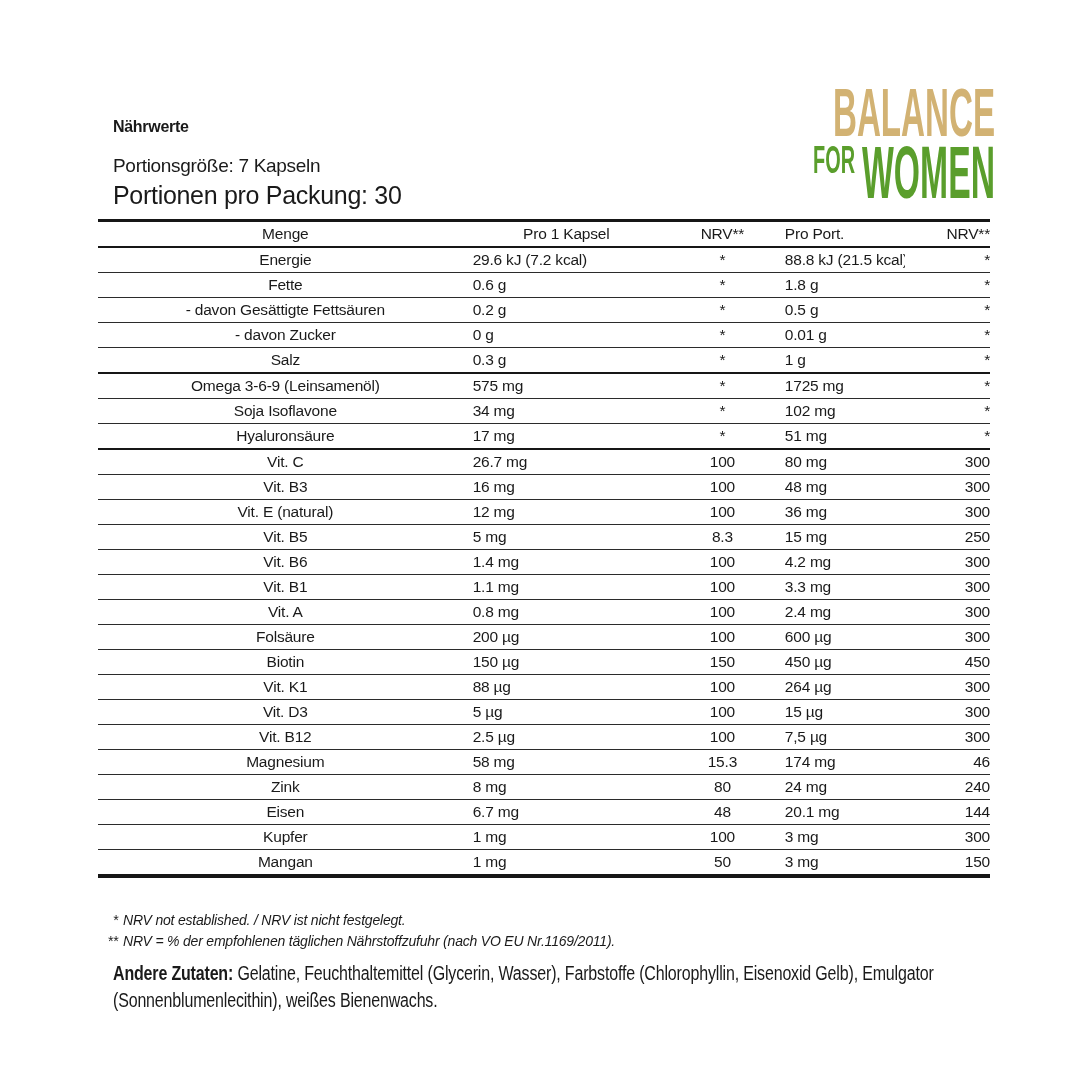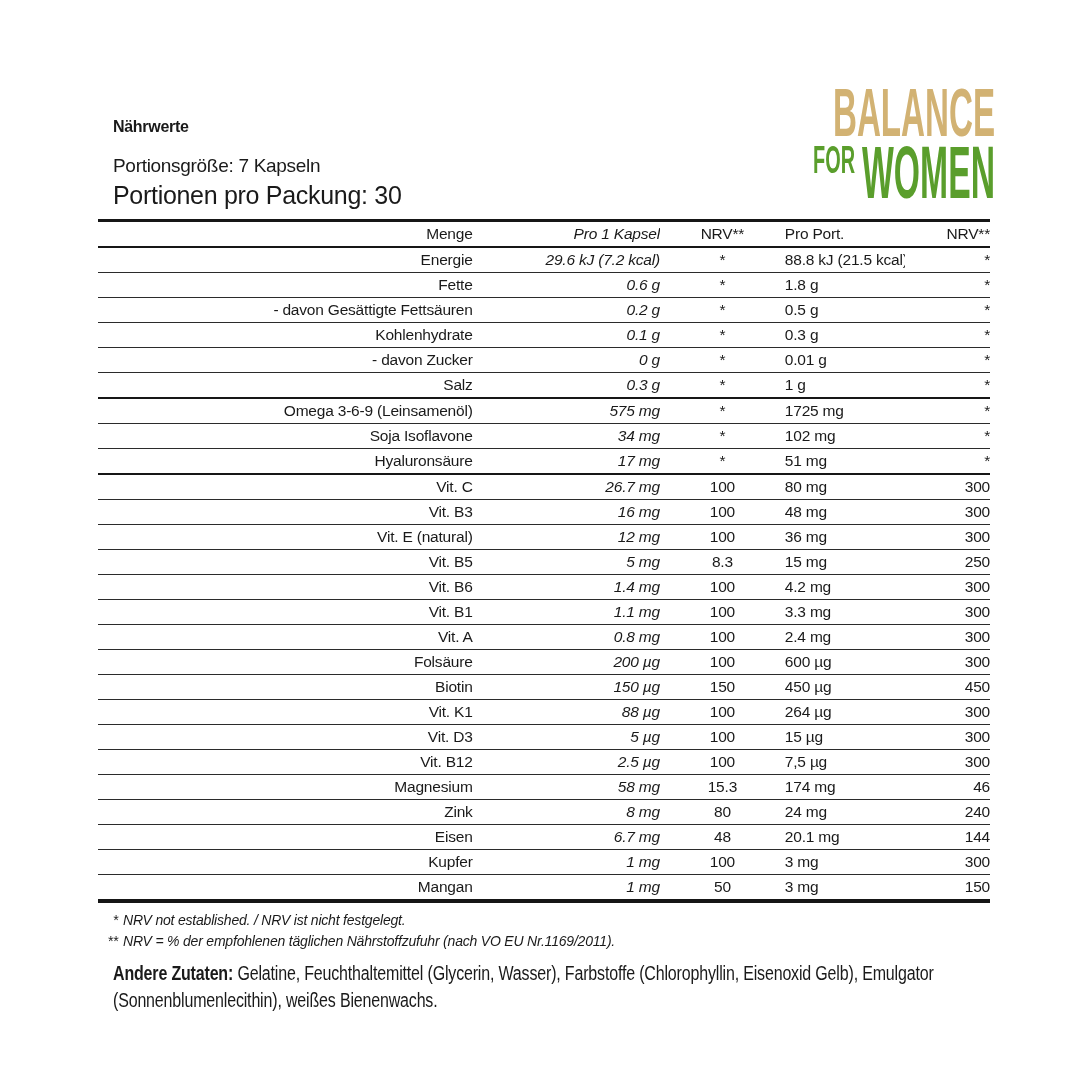--- a/index.html
+++ b/index.html
@@ -24,22 +24,22 @@
     border-top:3px solid #161616;border-bottom:4px solid #161616;
   }
   table.nut th, table.nut td{
     font-size:15.5px;font-weight:normal;letter-spacing:-0.2px;
     height:24px;line-height:24px;padding:0;white-space:nowrap;overflow:hidden;
   }
   table.nut thead th{border-bottom:2px solid #161616;height:23px;}
   table.nut tbody td{border-bottom:1px solid #2b2b2b;}
   table.nut tbody tr.group-end td{border-bottom:2px solid #161616;}
   table.nut tbody tr:last-child td{border-bottom:none;}
-  .c1{text-align:right;padding-left:12px;}
-  .c2{text-align:right;font-style:italic;}
+  .c1{text-align:center;padding-left:12px;}
+  .c2{}
   .c3{text-align:center;padding-left:10px;}
   .c4{text-align:left;}
   .c5{text-align:right;padding-right:8px;}
   table.nut col.w1{width:42%;} table.nut col.w2{width:21%;}
   table.nut col.w3{width:14%;} table.nut col.w4{width:13.5%;}
   table.nut col.w5{width:9.5%;}
   
   .footnotes{position:absolute;left:88px;top:910px;font-style:italic;font-size:14px;line-height:21px;letter-spacing:-0.2px;}
   .fn-row{display:flex;}
   .fn-marker{display:inline-block;width:30px;text-align:right;padding-right:5px;flex:0 0 30px;}
@@ -97,27 +97,20 @@
         <td class="c5">*</td>
       </tr>
       <tr>
         <td class="c1">- davon Gesättigte Fettsäuren</td>
         <td class="c2">0.2 g</td>
         <td class="c3">*</td>
         <td class="c4">0.5 g</td>
         <td class="c5">*</td>
       </tr>
       <tr>
-        <td class="c1">Kohlenhydrate</td>
-        <td class="c2">0.1 g</td>
-        <td class="c3">*</td>
-        <td class="c4">0.3 g</td>
-        <td class="c5">*</td>
-      </tr>
-      <tr>
         <td class="c1">- davon Zucker</td>
         <td class="c2">0 g</td>
         <td class="c3">*</td>
         <td class="c4">0.01 g</td>
         <td class="c5">*</td>
       </tr>
       <tr class="group-end">
         <td class="c1">Salz</td>
         <td class="c2">0.3 g</td>
         <td class="c3">*</td>

